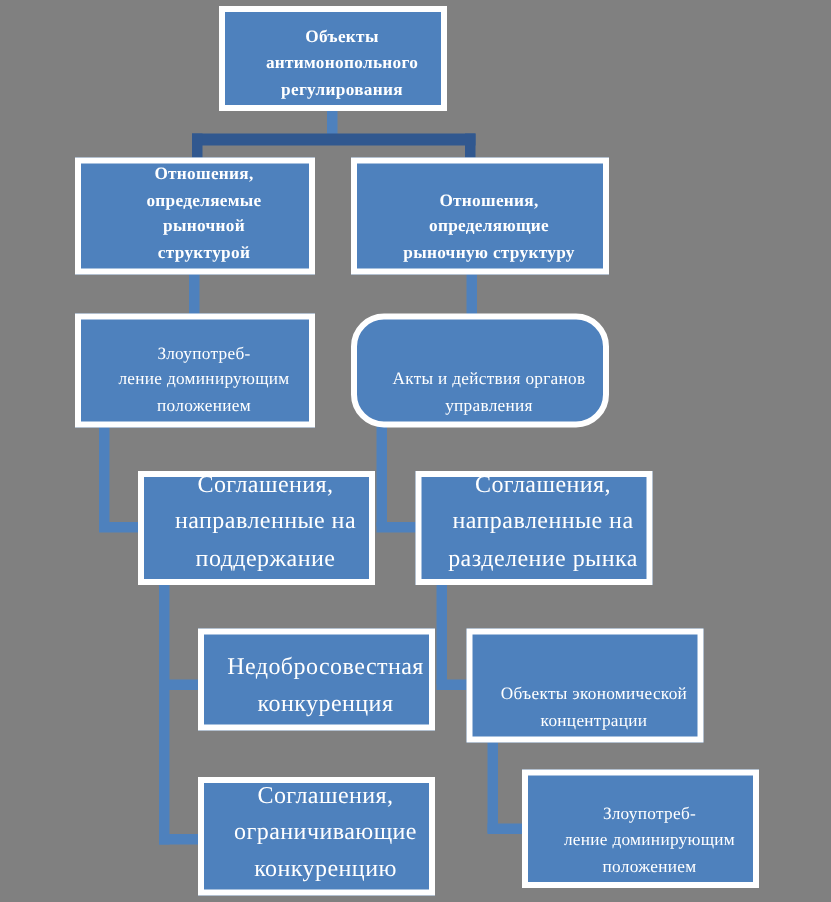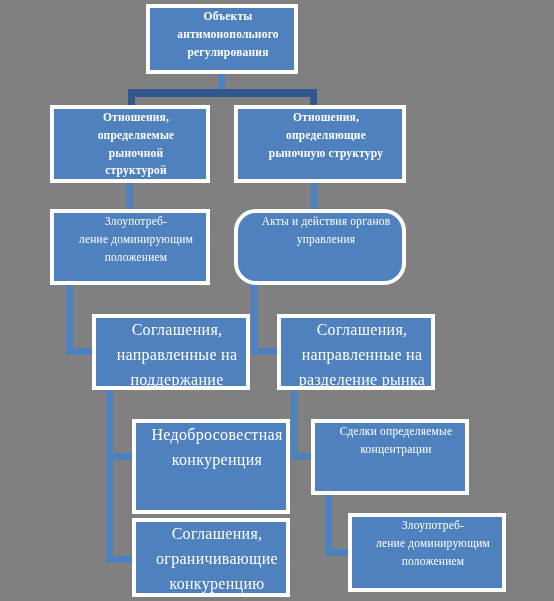--- a/index.html
+++ b/index.html
@@ -27,21 +27,21 @@
     height: 601px;
     pointer-events: none;
   }
   .node {
     position: absolute;
     box-sizing: border-box;
     background: #4E81BD;
     border: 4px solid #FFFFFF;
     color: #FFFFFF;
     display: flex;
-    align-items: flex-start;
+    align-items: flex-end;
     justify-content: center;
     text-align: center;
     font-weight: bold;
     font-size: 11.5px;
     line-height: 1.55;
     letter-spacing: 0.2px;
     z-index: 2;
     padding-left: 12px;
   }
   .node .label {
@@ -146,27 +146,27 @@
 направленные на
 поддержание</span>
   </div>
 
   <div class="node plain" style="left:277px; top:314px; width:158px; height:76px;">
     <span class="label">Соглашения,
 направленные на
 разделение рынка</span>
   </div>
 
-  <div class="node plain" style="left:132px; top:419px; width:158px; height:95px;">
+  <div class="node plain" style="left:132px; top:419px; width:158px; height:68px;">
     <span class="label">Недобросовестная
 конкуренция</span>
   </div>
 
   <div class="node plain-sm" style="left:311px; top:419px; width:158px; height:76px;">
-    <span class="label">Сделки  определяемые
+    <span class="label">Объекты  экономической
 концентрации</span>
   </div>
 
   <div class="node plain" style="left:132px; top:518px; width:158px; height:79px;">
     <span class="label">Соглашения,
 ограничивающие
 конкуренцию</span>
   </div>
 
   <div class="node plain-sm" style="left:348px; top:513px; width:158px; height:79px;">

